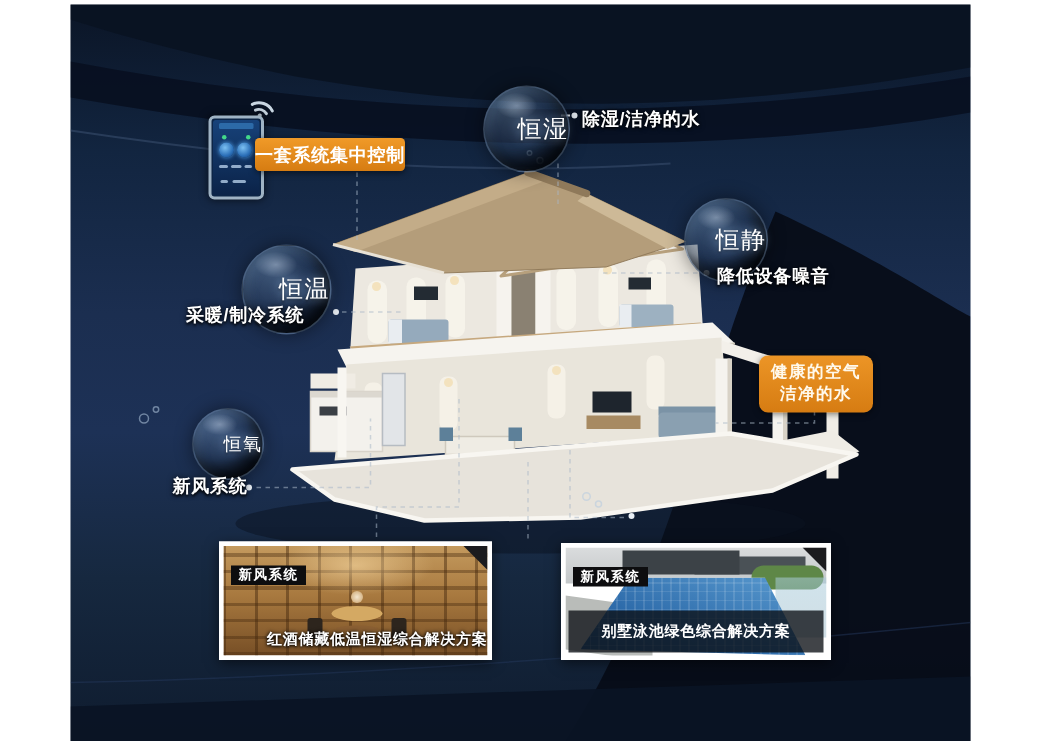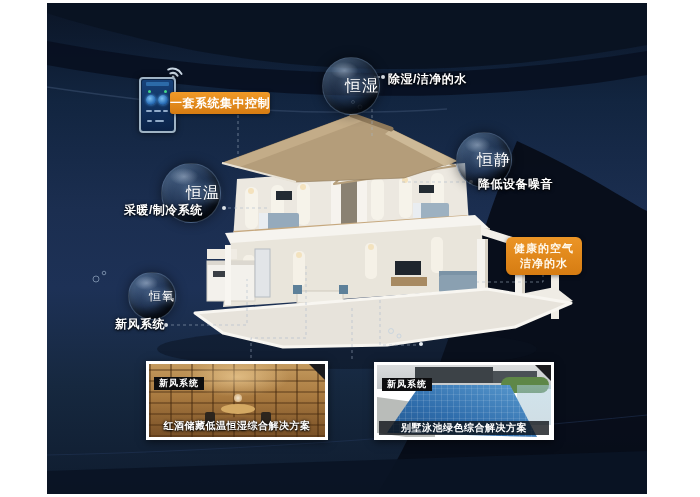--- a/index.html
+++ b/index.html
@@ -39,23 +39,23 @@
   .ph-knob{position:absolute;top:15px;width:10px;height:10px;border-radius:50%;
            background:radial-gradient(circle at 40% 35%,#7cc0f2,#2b6fb8 60%,#123a6e);box-shadow:0 0 3px #4fa0e8;}
   .ph-knob.k1{left:4px;} .ph-knob.k2{left:16px;}
   .ph-line{position:absolute;height:2px;background:rgba(190,215,240,.75);border-radius:1px;}
 
   
   .card{position:absolute;background:#fff;border:3px solid #ffffff;box-sizing:border-box;box-shadow:0 2px 8px rgba(0,0,0,.55);}
   .photo{position:absolute;inset:0;overflow:hidden;}
   .card-tag{position:absolute;left:5px;top:13px;background:#0d0d0f;color:#fff;font-size:9px;font-weight:bold;
             padding:2px 5px;letter-spacing:1px;line-height:1;}
-  .card-caption{position:absolute;left:0;right:0;bottom:4px;text-align:center;color:#fff;font-size:10px;font-weight:bold;
+  .card-caption{position:absolute;left:0;right:0;bottom:4px;text-align:right;color:#fff;font-size:10px;font-weight:bold;
             letter-spacing:.5px;text-shadow:0 1px 2px #000,0 0 3px #000;white-space:nowrap;}
-  .caption-bar{position:absolute;left:2px;right:2px;bottom:2px;height:14px;background:rgba(12,16,20,.78);
+  .caption-bar{position:absolute;left:2px;right:2px;bottom:2px;height:28px;background:rgba(12,16,20,.78);
             display:flex;align-items:center;justify-content:center;color:#fff;font-size:10px;font-weight:bold;
             letter-spacing:.5px;white-space:nowrap;}
   .corner-ribbon{position:absolute;right:0;top:0;width:0;height:0;border-top:16px solid #1b1b1e;border-left:16px solid transparent;}
 
   
   .wine-bg{position:absolute;inset:0;background:linear-gradient(180deg,#c49a5e 0%,#a8793f 45%,#774f26 100%);}
   .wine-racks{position:absolute;inset:0;
       background:repeating-linear-gradient(90deg, rgba(66,38,12,.45) 0 2px, rgba(0,0,0,0) 2px 21px),
                  repeating-linear-gradient(0deg, rgba(66,38,12,.38) 0 2px, rgba(0,0,0,0) 2px 11px);}
   .wine-glow{position:absolute;left:20%;top:-10%;width:60%;height:55%;

